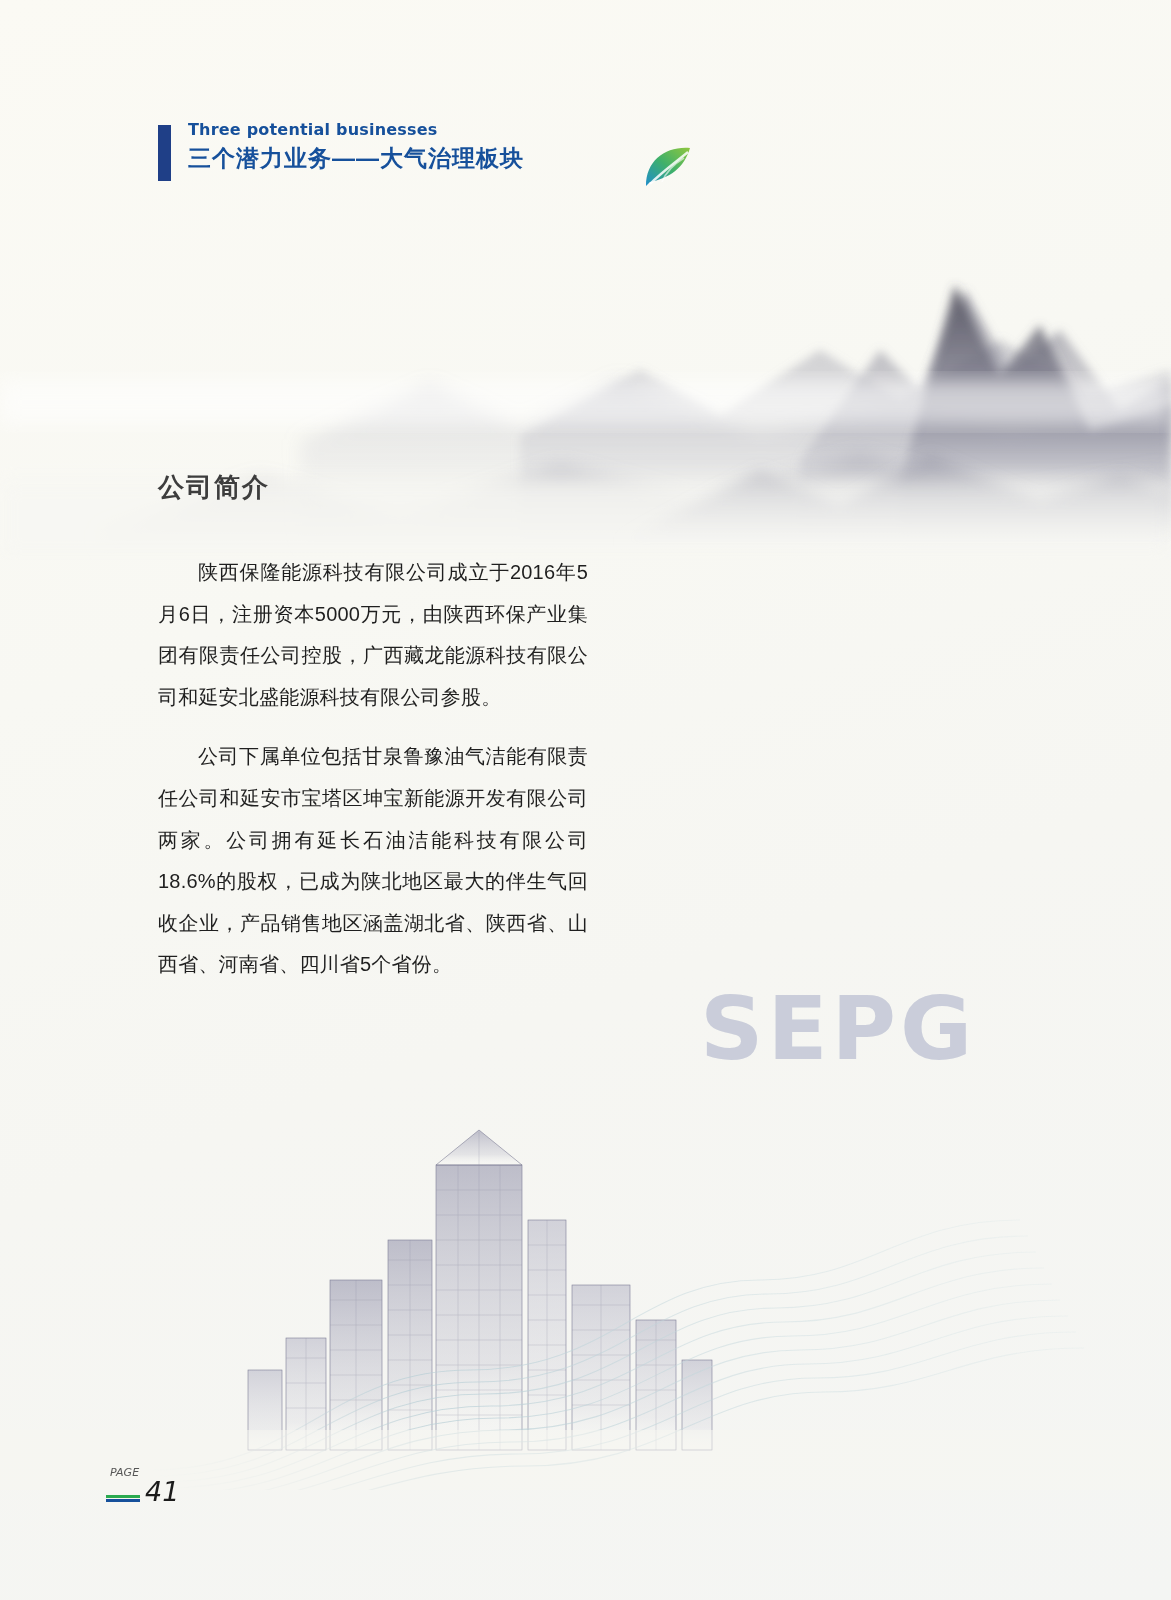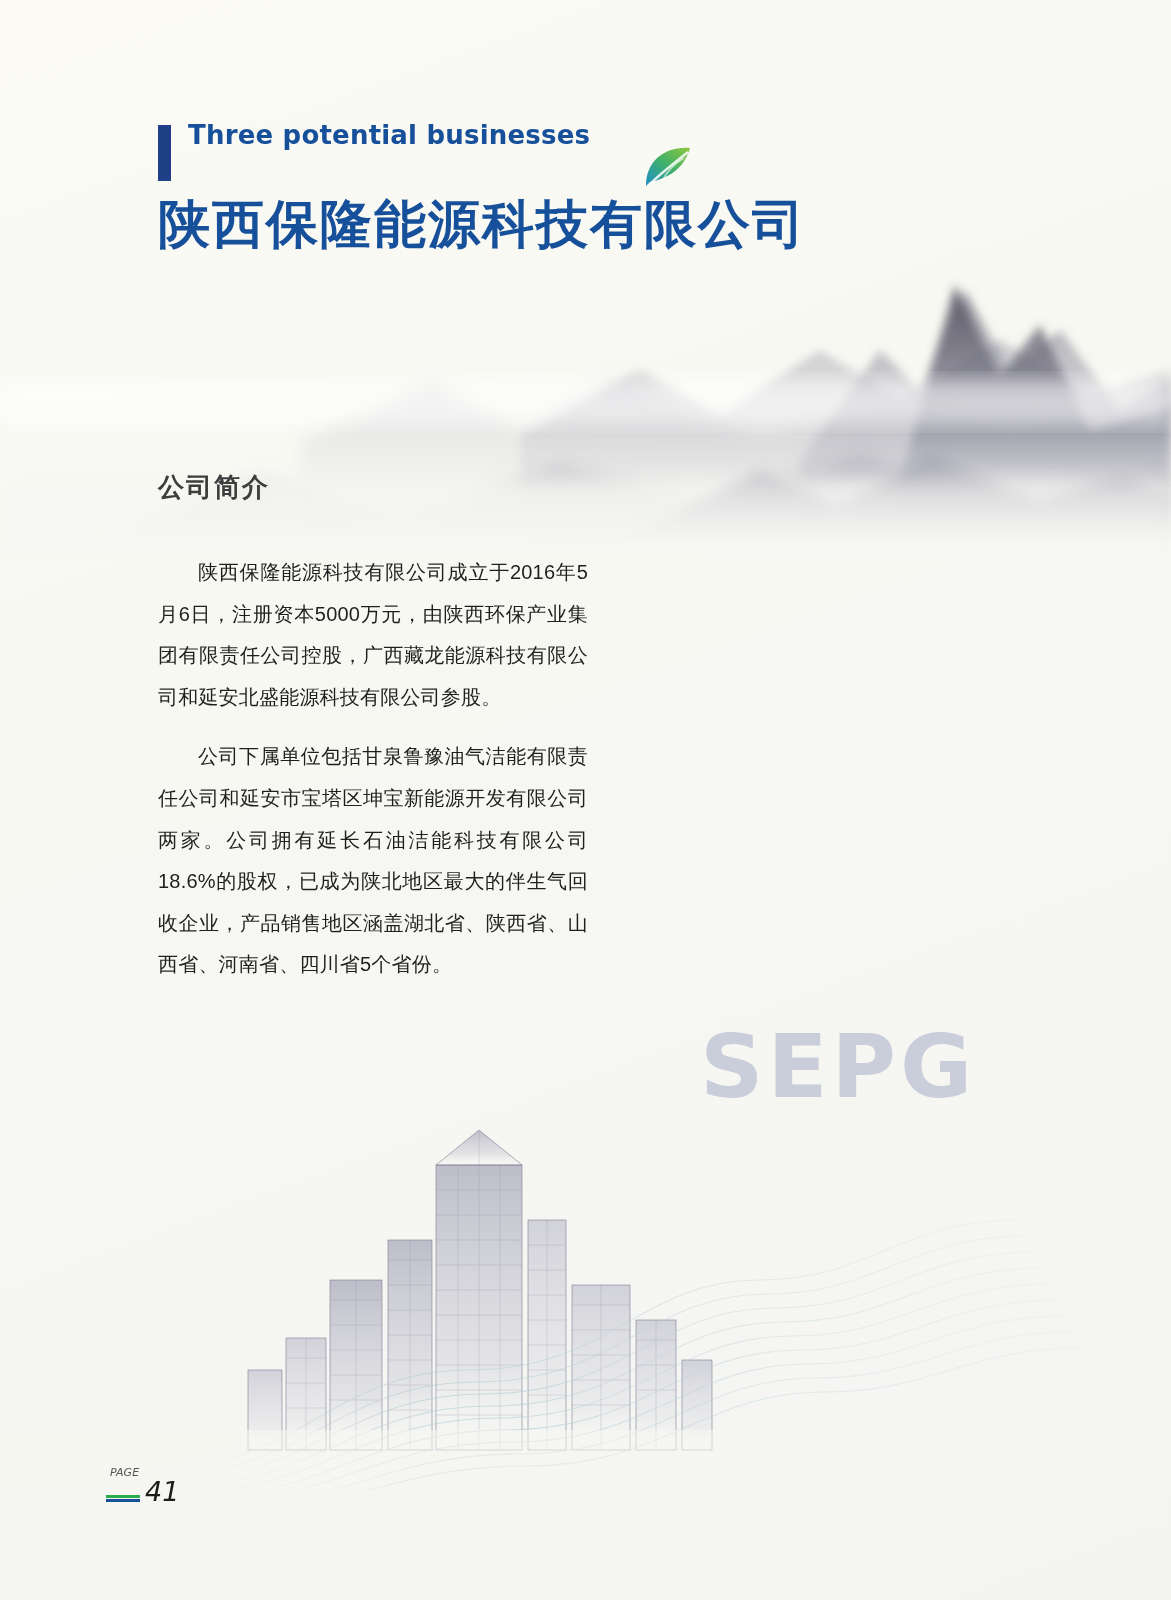--- a/index.html
+++ b/index.html
@@ -43,21 +43,21 @@
     align-items: flex-start;
   }
   .blue-bar {
     width: 13px;
     height: 56px;
     background: #1f3f87;
     margin-right: 17px;
     margin-top: 5px;
   }
   .eyebrow-en {
-    font-size: 26px;
+    font-size: 16px;
     font-weight: bold;
     color: #16509b;
     letter-spacing: 0.2px;
     line-height: 1.2;
     font-family: "DejaVu Sans", sans-serif;
   }
   .eyebrow-cn {
     font-size: 23px;
     font-weight: bold;
     color: #16509b;
@@ -115,21 +115,21 @@
   }
   .col-right {
     left: 620px;
     width: 400px;
   }
 
   
   .sepg {
     position: absolute;
     left: 700px;
-    top: 1015px;
+    top: 977px;
     font-size: 88px;
     font-weight: bold;
     color: #c3c7d6;
     letter-spacing: 4px;
     font-family: "DejaVu Sans", sans-serif;
     opacity: 0.85;
   }
 
   
   .city {
@@ -246,35 +246,35 @@
         </filter>
     </defs>
     <path d="M620 140 L760 70 L840 105 L930 55 L1040 100 L1120 75 L1171 95 L1171 150 L620 150 Z" fill="url(#lg1)" filter="url(#b3)"></path>
   </svg>
 
   <div class="header">
     <div class="eyebrow-row">
       <div class="blue-bar"></div>
       <div class="eyebrow-text-wrap">
         <div class="eyebrow-en">Three potential businesses</div>
+        <div class="eyebrow-cn">三个潜力业务——大气治理板块</div>
         <svg class="leaf-mark" viewBox="0 0 56 50">
           <defs>
             <linearGradient id="leafg" x1="0" y1="1" x2="1" y2="0">
               <stop offset="0%" stop-color="#1f8ecb"></stop>
               <stop offset="50%" stop-color="#3fb06a"></stop>
               <stop offset="100%" stop-color="#8fc73e"></stop>
             </linearGradient>
           </defs>
           <path d="M6 44 C6 18, 26 4, 50 6 C44 26, 30 36, 10 40 Z" fill="url(#leafg)"></path>
           <path d="M10 42 C22 30, 36 20, 48 10" stroke="#ffffff" stroke-width="2.4" fill="none" opacity="0.85"></path>
           <path d="M22 40 C26 30, 34 22, 44 16" stroke="#ffffff" stroke-width="1.6" fill="none" opacity="0.6"></path>
         </svg>
       </div>
     </div>
-    <div class="main-title">陕西保隆能源科技有限公司</div>
   </div>
 
   <div class="section-title">公司简介</div>
 
   <div class="col col-left">
     <p>陕西保隆能源科技有限公司成立于2016年5月6日，注册资本5000万元，由陕西环保产业集团有限责任公司控股，广西藏龙能源科技有限公司和延安北盛能源科技有限公司参股。</p>
     <p>公司下属单位包括甘泉鲁豫油气洁能有限责任公司和延安市宝塔区坤宝新能源开发有限公司两家。公司拥有延长石油洁能科技有限公司18.6%的股权，已成为陕北地区最大的伴生气回收企业，产品销售地区涵盖湖北省、陕西省、山西省、河南省、四川省5个省份。</p>
   </div>
 
   <div class="sepg">SEPG</div>

